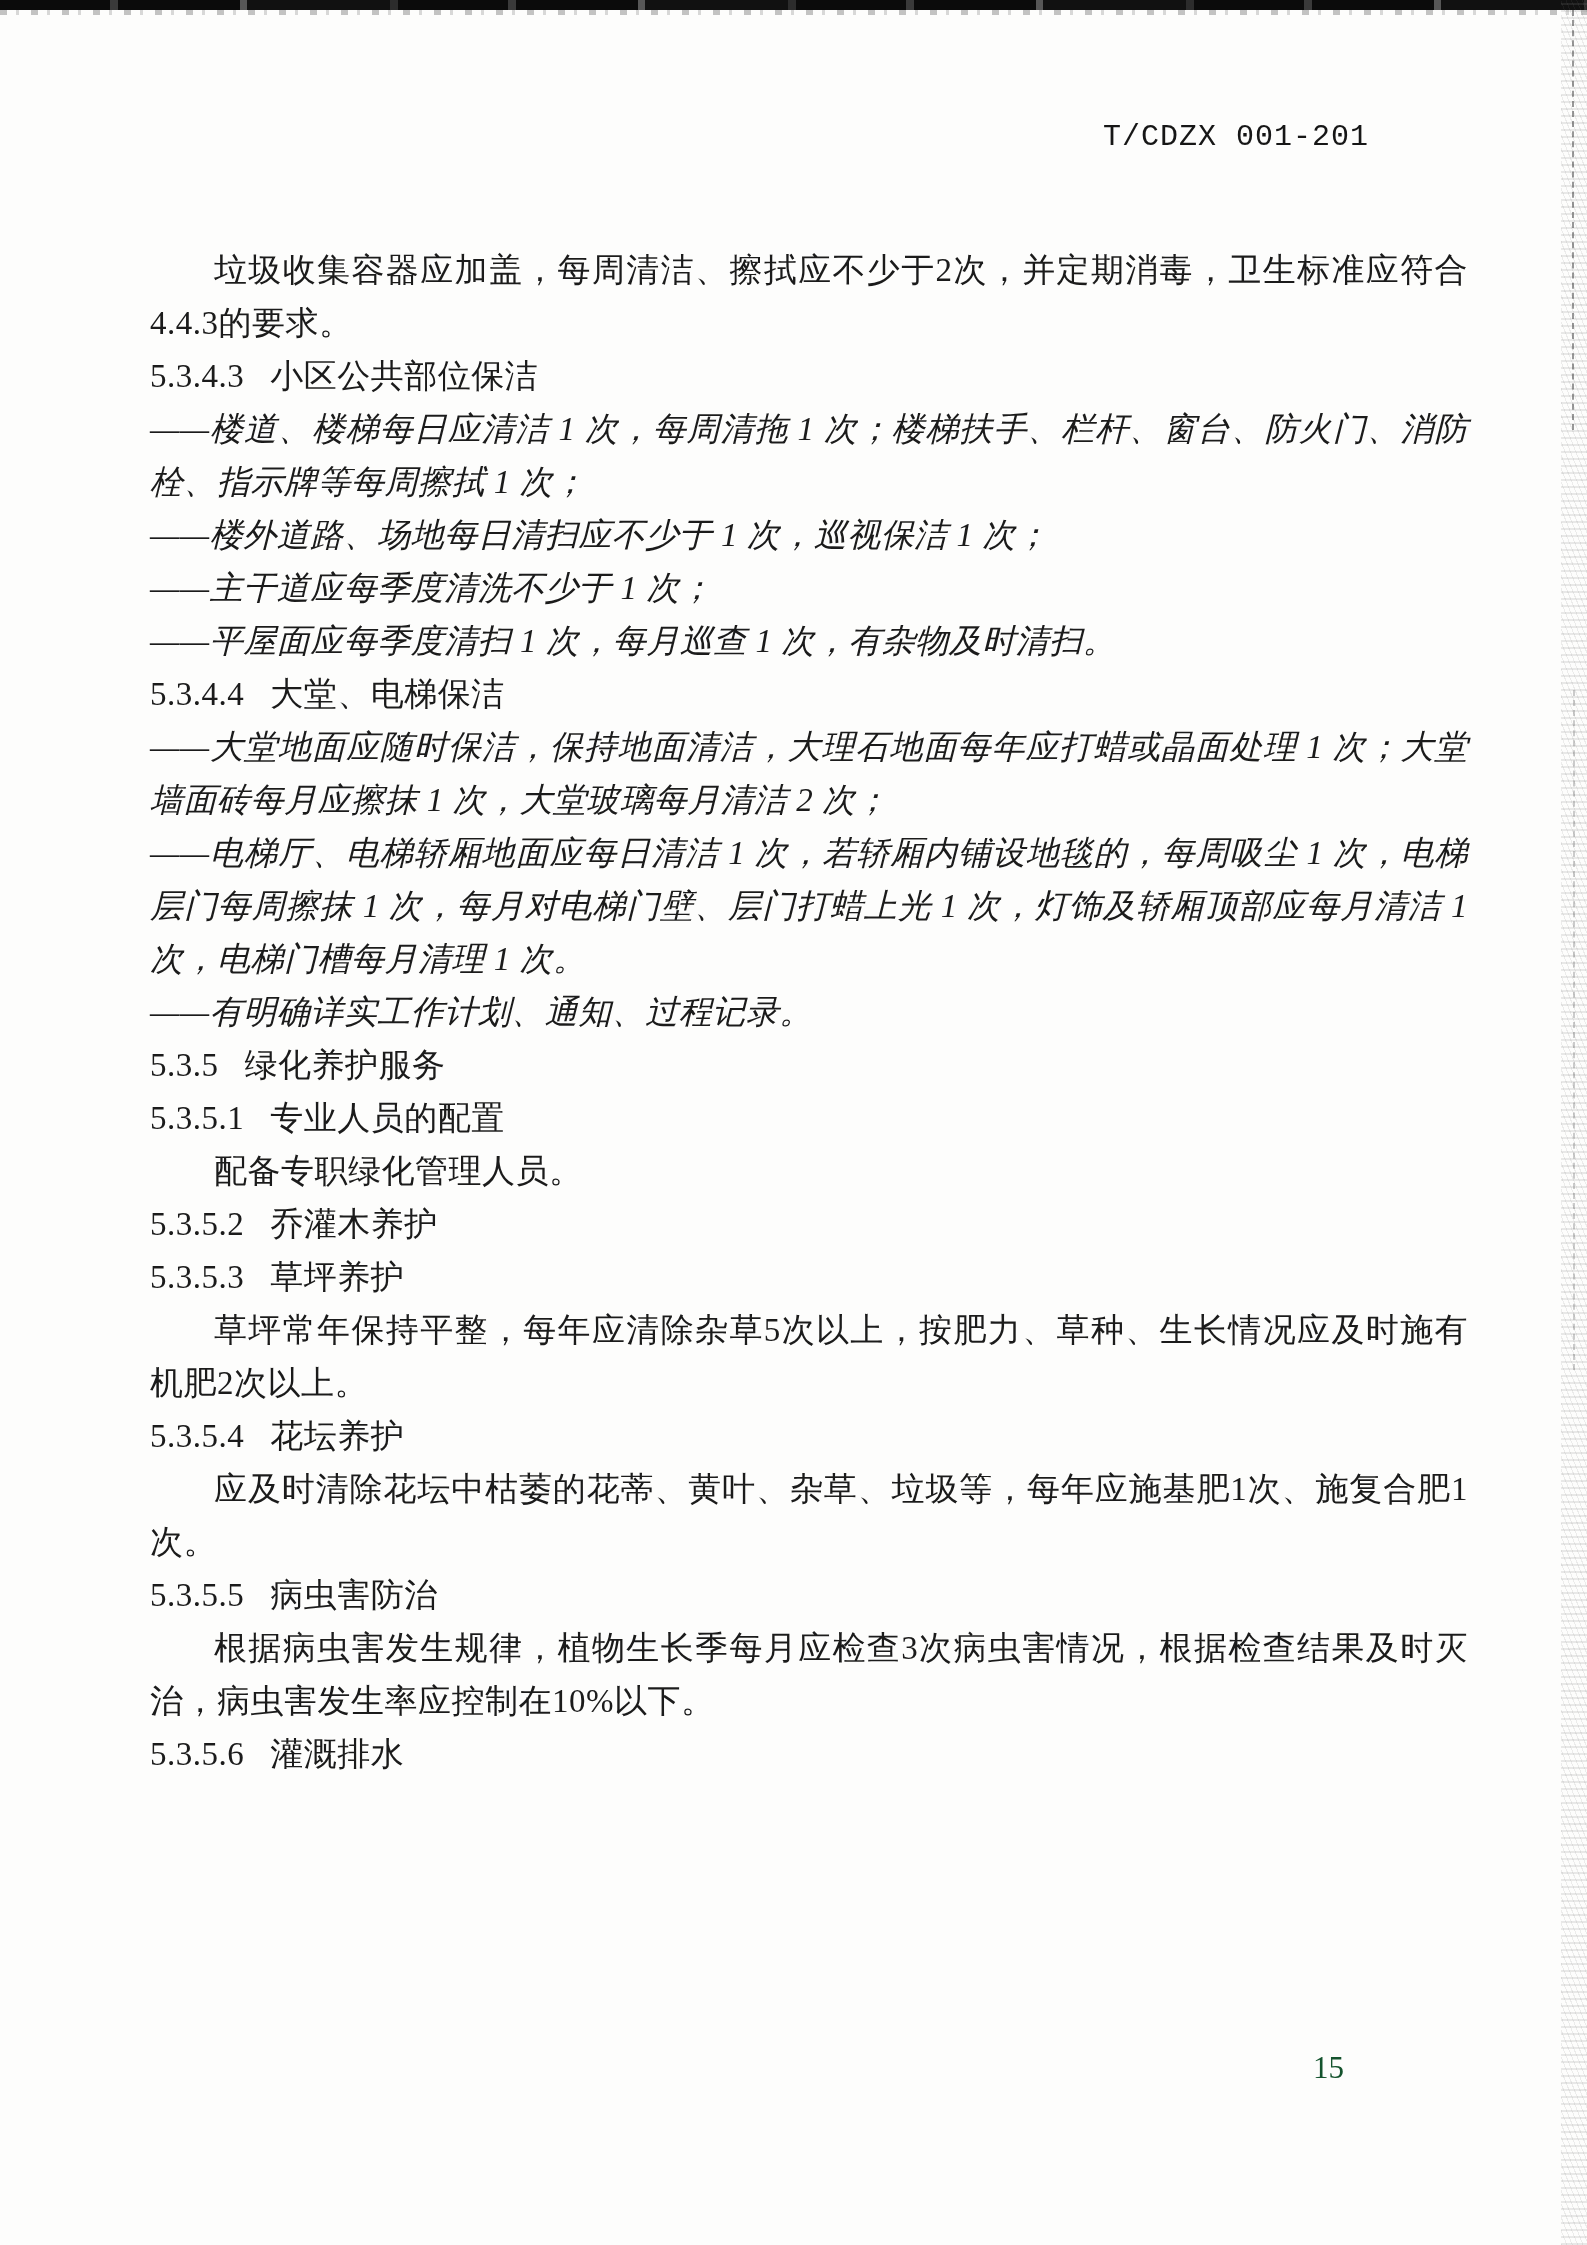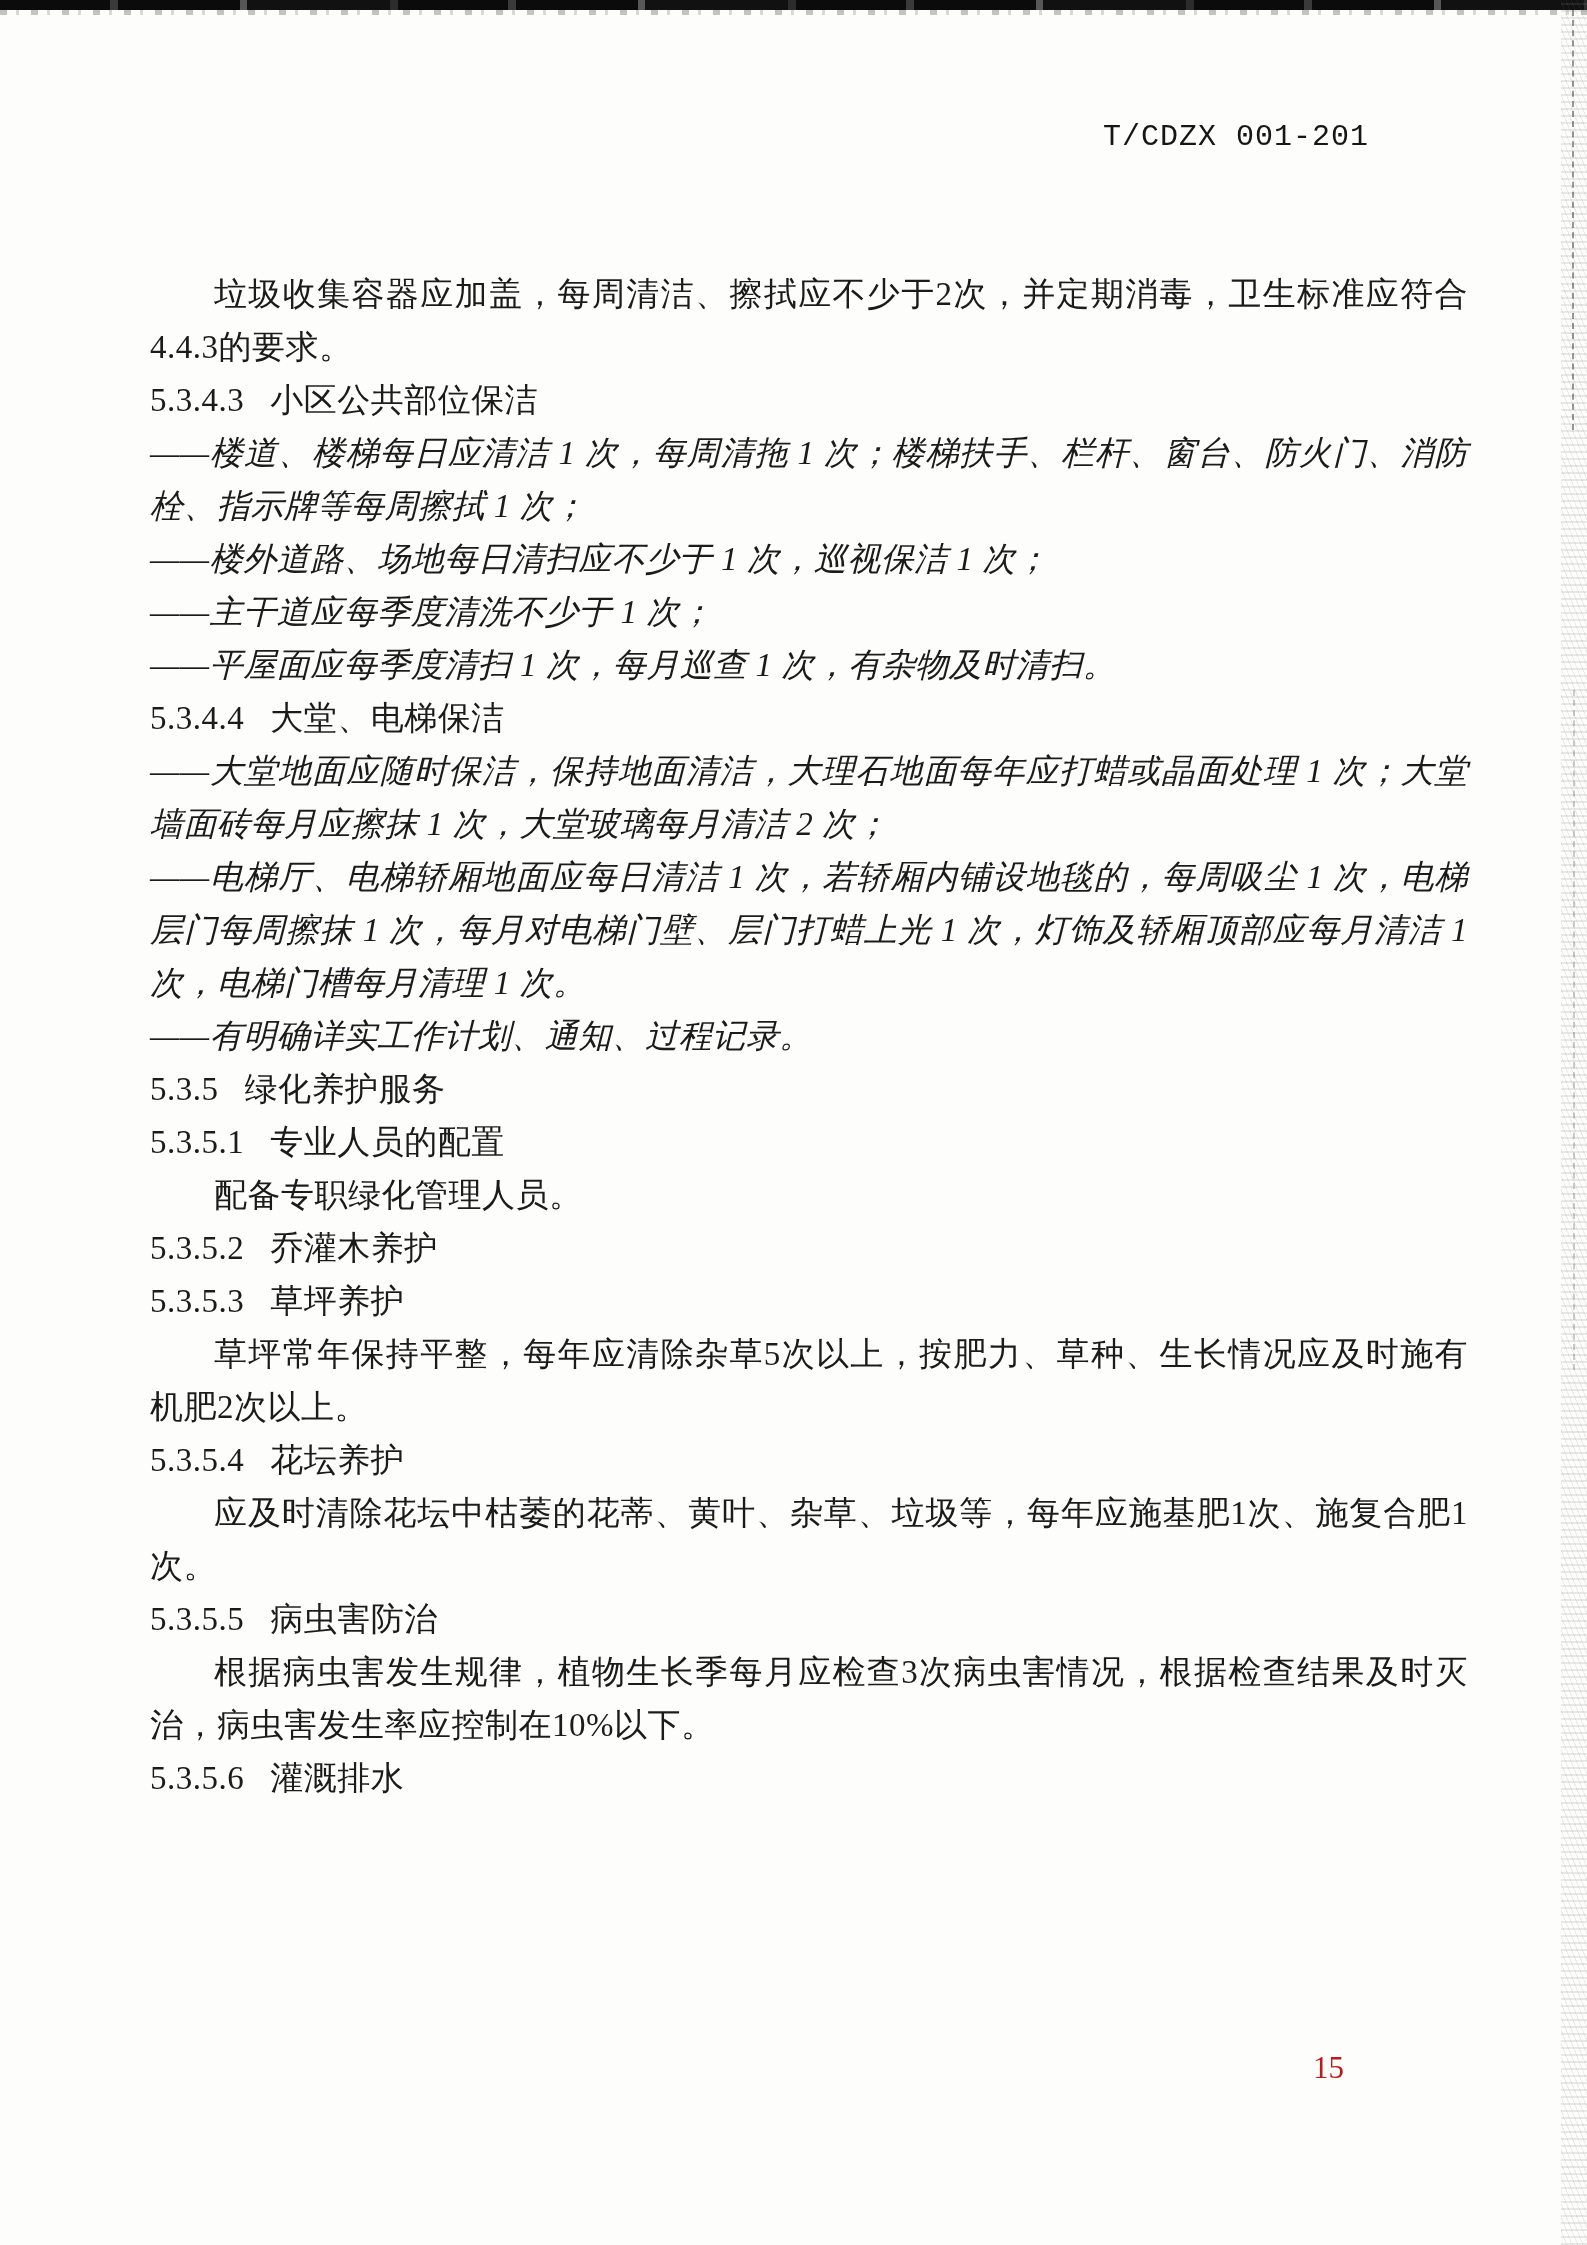--- a/index.html
+++ b/index.html
@@ -41,25 +41,25 @@
   }
   
   .doc-number{
     position:absolute;top:120px;right:218px;
     font-family:Liberation Mono, monospace;
     font-size:30px;letter-spacing:1px;color:#161616;
     white-space:nowrap;
   }
   .page-number{
     position:absolute;top:2050px;left:1313px;
-    font-size:31px;color:#b91c1c;
+    font-size:31px;color:#14532d;
   }
   
   .doc-content{
-    position:absolute;top:268px;left:150px;width:1318px;
+    position:absolute;top:244px;left:150px;width:1318px;
     font-size:33px;line-height:53px;
     text-align:justify;
     letter-spacing:.5px;
   }
   .blk{margin:0;padding:0;}
   .para{text-indent:64px;}
   .dash{text-indent:0;font-style:italic;}
   .heading{text-indent:0;}
   .heading .num{margin-right:26px;}
 </style>

